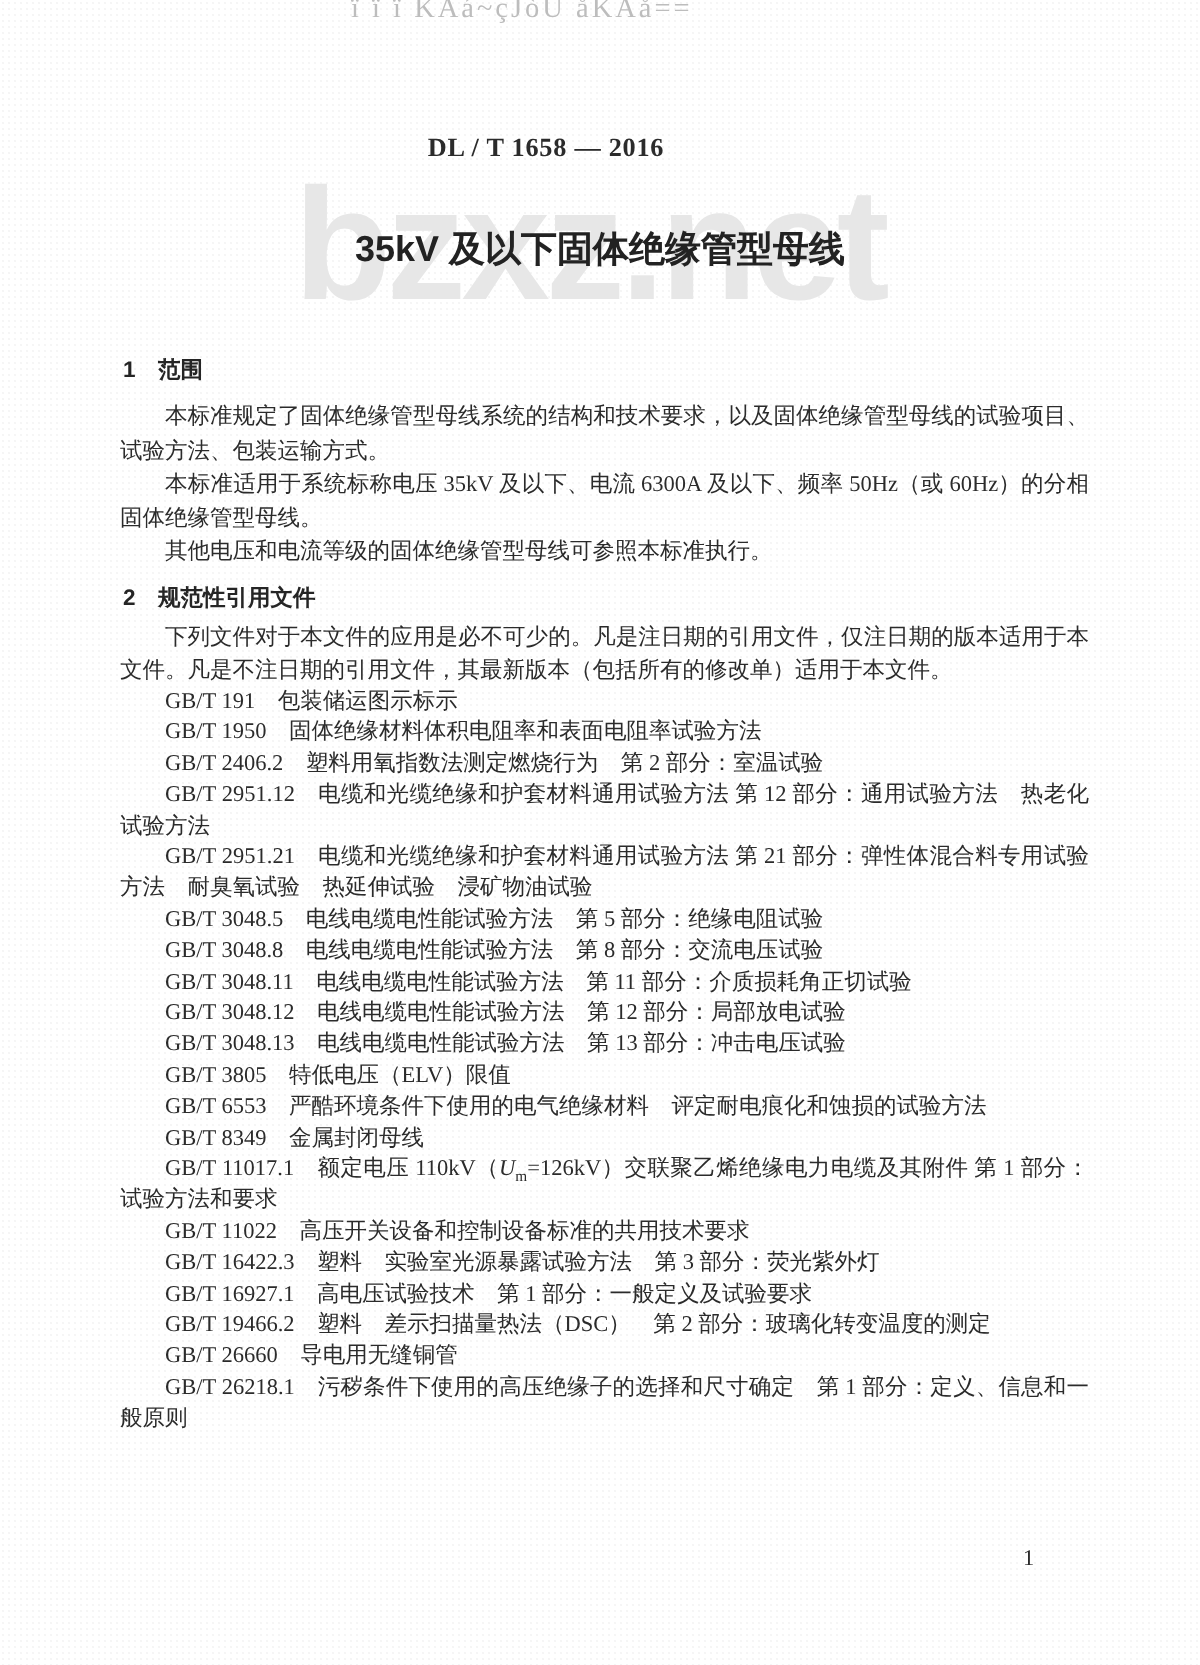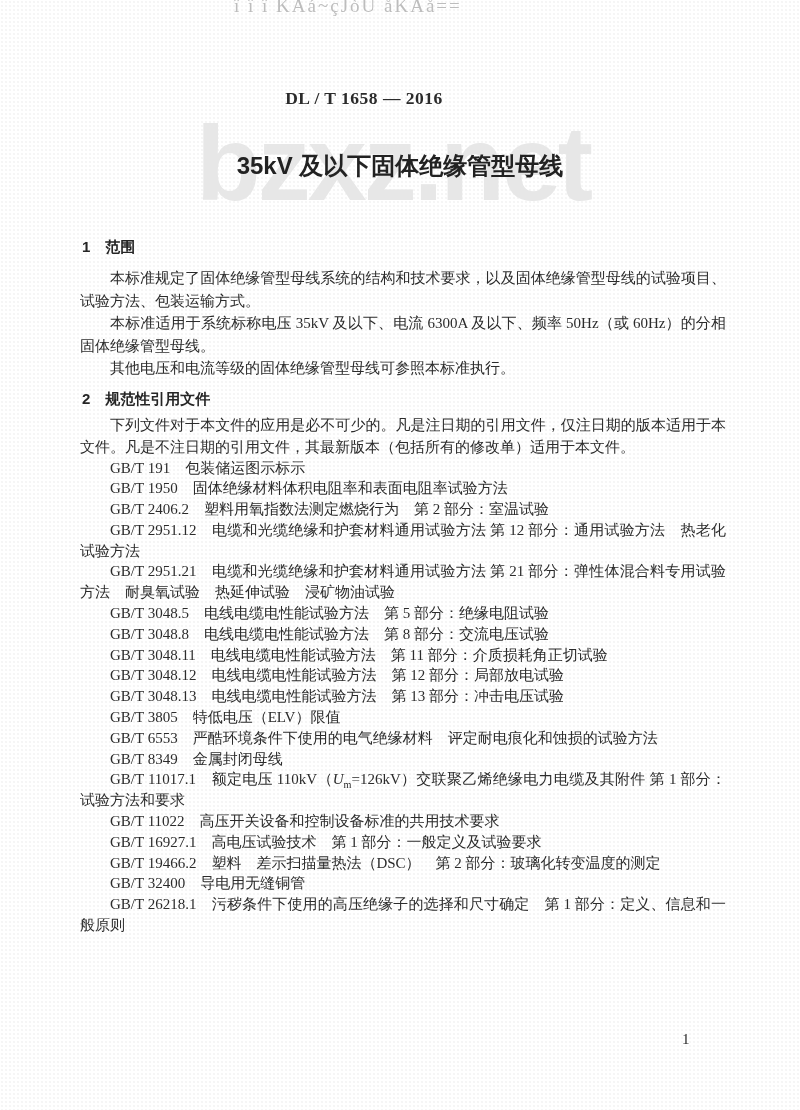--- a/index.html
+++ b/index.html
@@ -145,21 +145,22 @@
       <div class="ref-item">GB/T 3048.5　电线电缆电性能试验方法　第 5 部分：绝缘电阻试验</div>
       <div class="ref-item">GB/T 3048.8　电线电缆电性能试验方法　第 8 部分：交流电压试验</div>
       <div class="ref-item">GB/T 3048.11　电线电缆电性能试验方法　第 11 部分：介质损耗角正切试验</div>
       <div class="ref-item">GB/T 3048.12　电线电缆电性能试验方法　第 12 部分：局部放电试验</div>
       <div class="ref-item">GB/T 3048.13　电线电缆电性能试验方法　第 13 部分：冲击电压试验</div>
       <div class="ref-item">GB/T 3805　特低电压（ELV）限值</div>
       <div class="ref-item">GB/T 6553　严酷环境条件下使用的电气绝缘材料　评定耐电痕化和蚀损的试验方法</div>
       <div class="ref-item">GB/T 8349　金属封闭母线</div>
       <div class="ref-item">GB/T 11017.1　额定电压 110kV（<i>U</i><sub>m</sub>=126kV）交联聚乙烯绝缘电力电缆及其附件 第 1 部分：试验方法和要求</div>
       <div class="ref-item">GB/T 11022　高压开关设备和控制设备标准的共用技术要求</div>
+      <div class="ref-item">GB/T 16422.3　塑料　实验室光源暴露试验方法　第 3 部分：荧光紫外灯</div>
       <div class="ref-item">GB/T 16927.1　高电压试验技术　第 1 部分：一般定义及试验要求</div>
       <div class="ref-item">GB/T 19466.2　塑料　差示扫描量热法（DSC）　第 2 部分：玻璃化转变温度的测定</div>
-      <div class="ref-item">GB/T 32400　导电用无缝铜管</div>
+      <div class="ref-item">GB/T 26660　导电用无缝铜管</div>
       <div class="ref-item">GB/T 26218.1　污秽条件下使用的高压绝缘子的选择和尺寸确定　第 1 部分：定义、信息和一般原则</div>
     </div>
 
 </div>
 
 <div class="page-number">1</div>
 
 </body></html>

